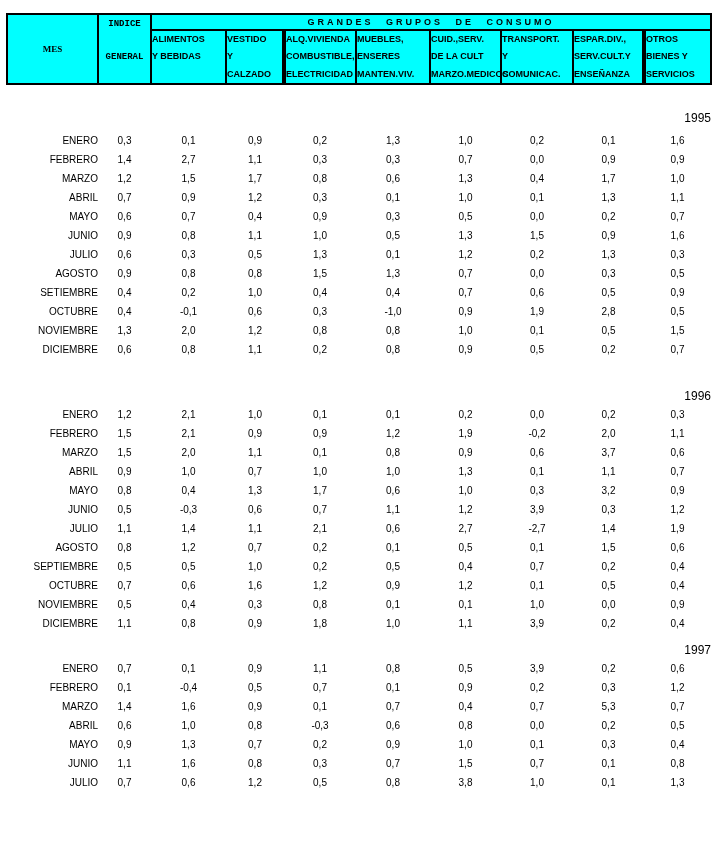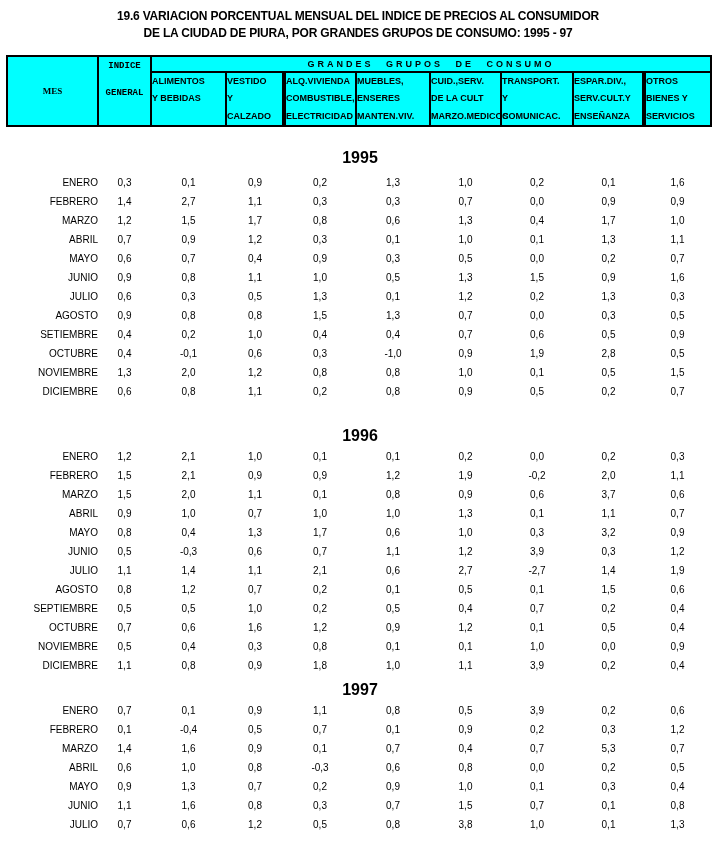--- a/index.html
+++ b/index.html
@@ -47,21 +47,21 @@
     text-align: center;
     padding-left: 7px;
     vertical-align: middle;
     font-family: Liberation Serif, serif;
   }
   th.indice-h {
     vertical-align: top;
     font-family: Liberation Mono, monospace;
   }
   th.indice-h .ind1 { margin-top: 4px; line-height: 11px; }
-  th.indice-h .ind2 { margin-top: 16px; line-height: 11px; }
+  th.indice-h .ind2 { margin-top: 22px; line-height: 11px; }
   th.banner-h {
     height: 14px;
     letter-spacing: 3px;
     word-spacing: 7px;
     font-weight: bold;
   }
   tr.group-row th {
     height: 52px;
     vertical-align: top;
   }
@@ -79,38 +79,34 @@
     height: 19px;
     text-align: center;
     vertical-align: middle;
     white-space: nowrap;
   }
   table.ipc tbody td.month {
     text-align: right;
     padding-left: 7px;
   }
   table.ipc tbody tr.year-row td {
-    font-weight: bold;
-    font-size: 16px;
-    text-align: center;
+    font-weight: normal;
+    font-size: 12px;
+    text-align: right;
     padding-left: 2px;
     vertical-align: bottom;
     height: 24px;
   }
   table.ipc tbody tr.spacer td { height: auto; }
 </style>
 </head>
 <body>
 
 <div class="page">
 
-  <div class="title">
-    <div>19.6  VARIACION PORCENTUAL MENSUAL DEL INDICE DE PRECIOS AL CONSUMIDOR</div>
-    <div>DE LA CIUDAD DE PIURA, POR GRANDES GRUPOS DE CONSUMO: 1995 - 97</div>
-  </div>
 
   <table class="ipc">
     <colgroup>
       <col style="width:91px">
       <col style="width:53px">
       <col style="width:75px">
       <col style="width:58px">
       <col style="width:72px">
       <col style="width:74px">
       <col style="width:71px">

